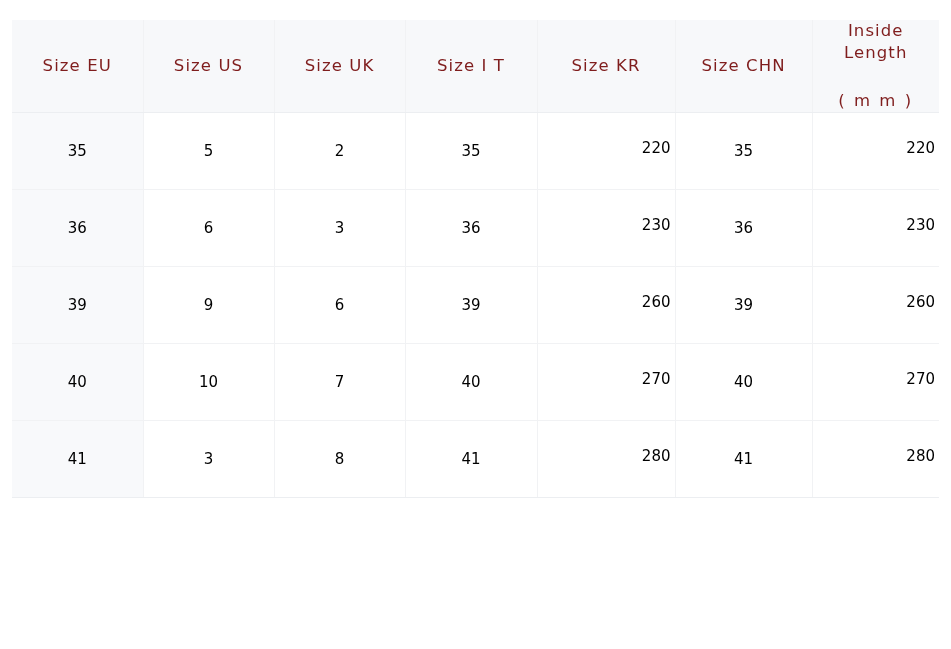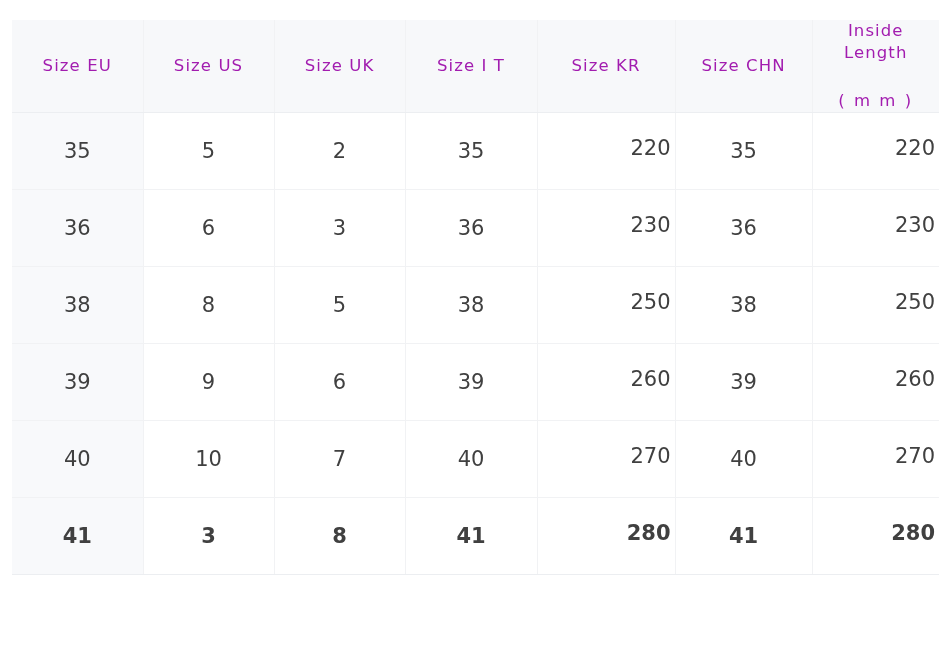--- a/index.html
+++ b/index.html
@@ -37,56 +37,55 @@
   table.size-table col.c5 { width: 137px; }
   table.size-table col.c6 { width: 127px; }
 
   thead th {
     height: 80px;
     background: #f7f8fa;
     border-bottom: 1px solid #eceef1;
     border-right: 1px solid #f1f2f4;
     font-weight: 400;
     font-size: 16.5px;
-    color: #a21caf;
+    color: #7f1d1d;
     letter-spacing: 1.1px;
     text-align: center;
     vertical-align: middle;
     padding: 0 4px;
     box-sizing: border-box;
     font-family: "DejaVu Sans", "Liberation Sans", sans-serif;
   }
   thead th:last-child { border-right: none; }
 
   thead th .hdr-l1 { display: block; line-height: 1.35; }
   thead th .hdr-l2 { display: block; line-height: 1.35; letter-spacing: 2px; margin-top: 25px; }
 
   tbody td {
     height: 77px;
     border-bottom: 1px solid #f1f2f4;
     border-right: 1px solid #f1f2f4;
     font-weight: 400;
-    font-size: 21px;
-    color: #404040;
+    font-size: 15px;
+    color: #000000;
     text-align: center;
     vertical-align: middle;
     background: #ffffff;
     padding: 0 4px;
     box-sizing: border-box;
     font-family: "DejaVu Sans", "Liberation Sans", sans-serif;
   }
   tbody td:last-child { border-right: none; }
 
   tbody td.col-tinted {
     background: #f8f9fb;
   }
 
   tbody tr:last-child td {
     border-bottom: 1px solid #eceef1;
-    font-weight: bold;
   }
 
   
   tbody td.lift { padding-bottom: 6px; text-align: right; }
 </style>
 </head>
 <body>
 
 <div class="chart-wrap">
   <table class="size-table">
@@ -138,29 +137,20 @@
       <tr>
         <td class="col-tinted">36</td>
         <td>6</td>
         <td>3</td>
         <td>36</td>
         <td class="lift">230</td>
         <td>36</td>
         <td class="lift">230</td>
       </tr>
       <tr>
-        <td class="col-tinted">38</td>
-        <td>8</td>
-        <td>5</td>
-        <td>38</td>
-        <td class="lift">250</td>
-        <td>38</td>
-        <td class="lift">250</td>
-      </tr>
-      <tr>
         <td class="col-tinted">39</td>
         <td>9</td>
         <td>6</td>
         <td>39</td>
         <td class="lift">260</td>
         <td>39</td>
         <td class="lift">260</td>
       </tr>
       <tr>
         <td class="col-tinted">40</td>

